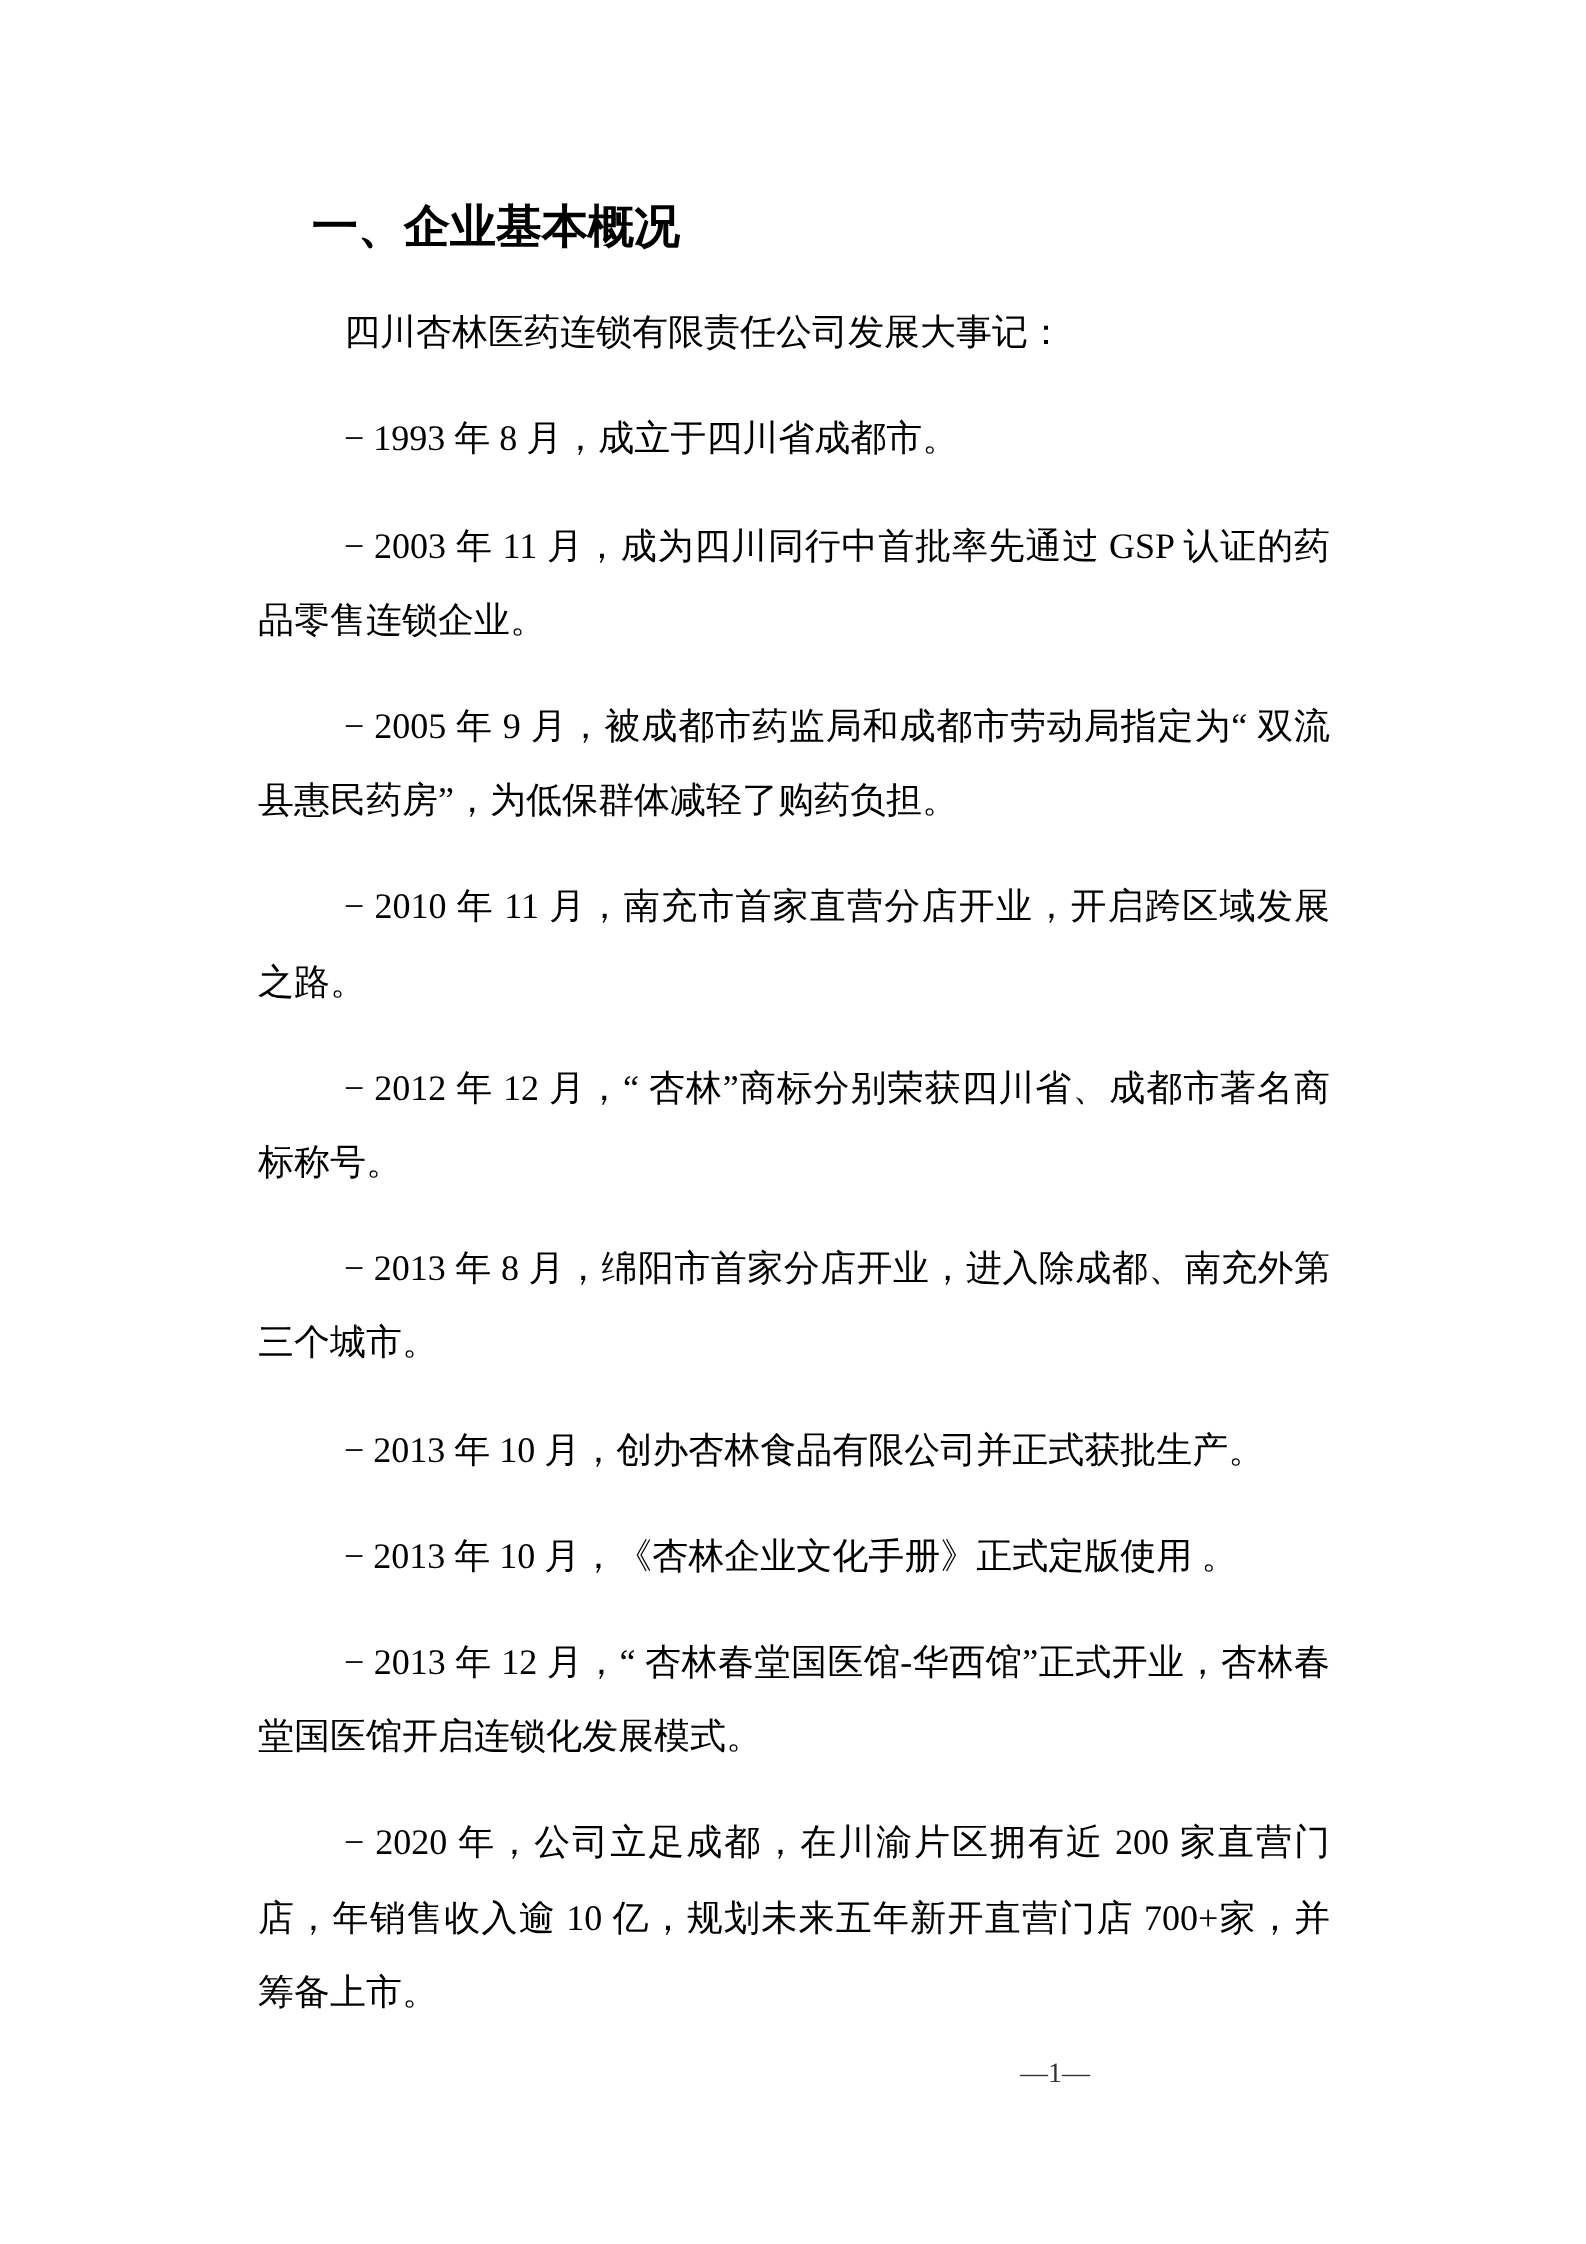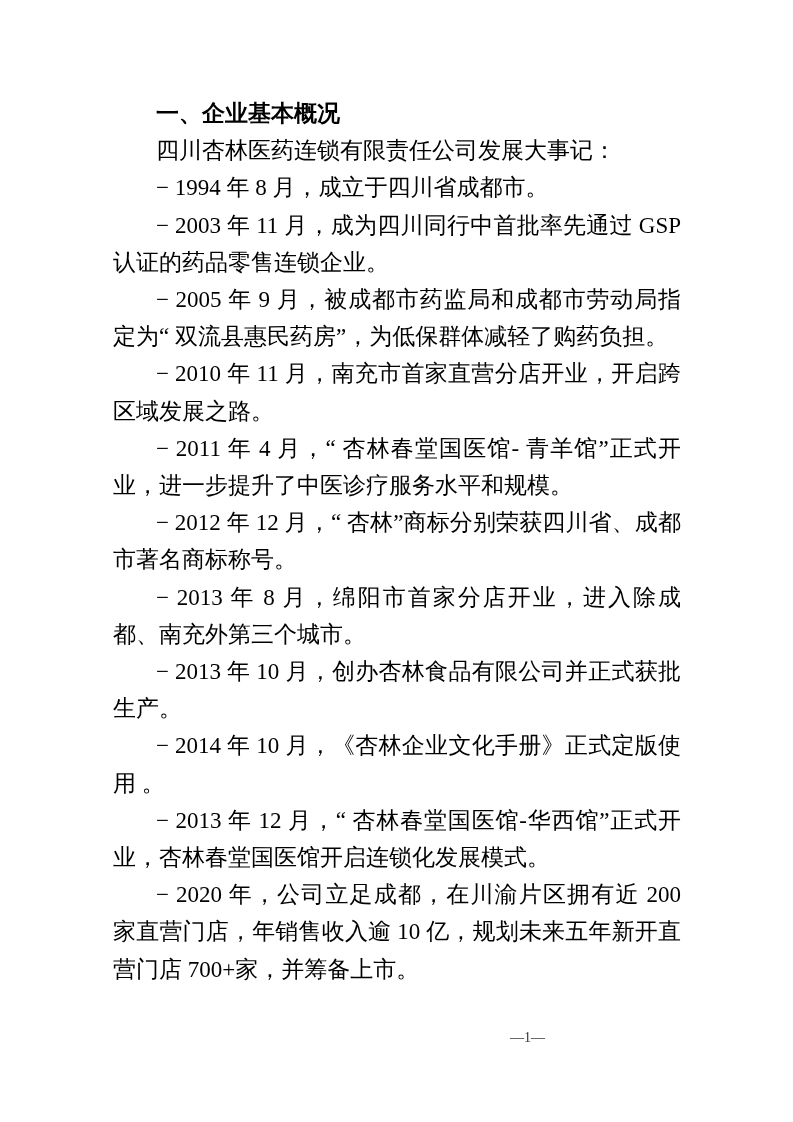--- a/index.html
+++ b/index.html
@@ -33,22 +33,22 @@
     margin: 0;
     font-family: "Liberation Sans", "DejaVu Sans", sans-serif;
     font-weight: bold;
     font-size: 23px;
     line-height: 37.2px;
     text-indent: 43px;
     color: #000000;
     white-space: nowrap;
   }
   .para {
-    margin: 0;
-    font-size: 23px;
+    margin: 16px;
+    font-size: 18px;
     line-height: 37.2px;
     text-indent: 43px;
     text-align: justify;
     text-justify: inter-ideograph;
     color: #000000;
   }
   .page-number {
     position: absolute;
     top: 1031px;
     right: 140px;
@@ -58,26 +58,25 @@
     font-family: "Liberation Serif", "DejaVu Serif", serif;
   }
 </style>
 </head>
 <body>
 
 <div class="page">
   <div class="content">
     <h1 class="heading">一、企业基本概况</h1>
     <p class="para">四川杏林医药连锁有限责任公司发展大事记：</p>
-    <p class="para">− 1994 年 8 月，成立于四川省成都市。</p>
+    <p class="para">− 1993 年 8 月，成立于四川省成都市。</p>
     <p class="para">− 2003 年 11 月，成为四川同行中首批率先通过 GSP 认证的药品零售连锁企业。</p>
     <p class="para">− 2005 年 9 月，被成都市药监局和成都市劳动局指定为“ 双流县惠民药房”，为低保群体减轻了购药负担。</p>
     <p class="para">− 2010 年 11 月，南充市首家直营分店开业，开启跨区域发展之路。</p>
-    <p class="para">− 2011 年 4 月，“ 杏林春堂国医馆- 青羊馆”正式开业，进一步提升了中医诊疗服务水平和规模。</p>
     <p class="para">− 2012 年 12 月，“ 杏林”商标分别荣获四川省、成都市著名商标称号。</p>
     <p class="para">− 2013 年 8 月，绵阳市首家分店开业，进入除成都、南充外第三个城市。</p>
     <p class="para">− 2013 年 10 月，创办杏林食品有限公司并正式获批生产。</p>
-    <p class="para">− 2014 年 10 月，《杏林企业文化手册》正式定版使用 。</p>
+    <p class="para">− 2013 年 10 月，《杏林企业文化手册》正式定版使用 。</p>
     <p class="para">− 2013 年 12 月，“ 杏林春堂国医馆-华西馆”正式开业，杏林春堂国医馆开启连锁化发展模式。</p>
     <p class="para">− 2020 年，公司立足成都，在川渝片区拥有近 200 家直营门店，年销售收入逾 10 亿，规划未来五年新开直营门店 700+家，并筹备上市。</p>
   </div>
   <div class="page-number">—1—</div>
 </div>
 
 </body></html>

